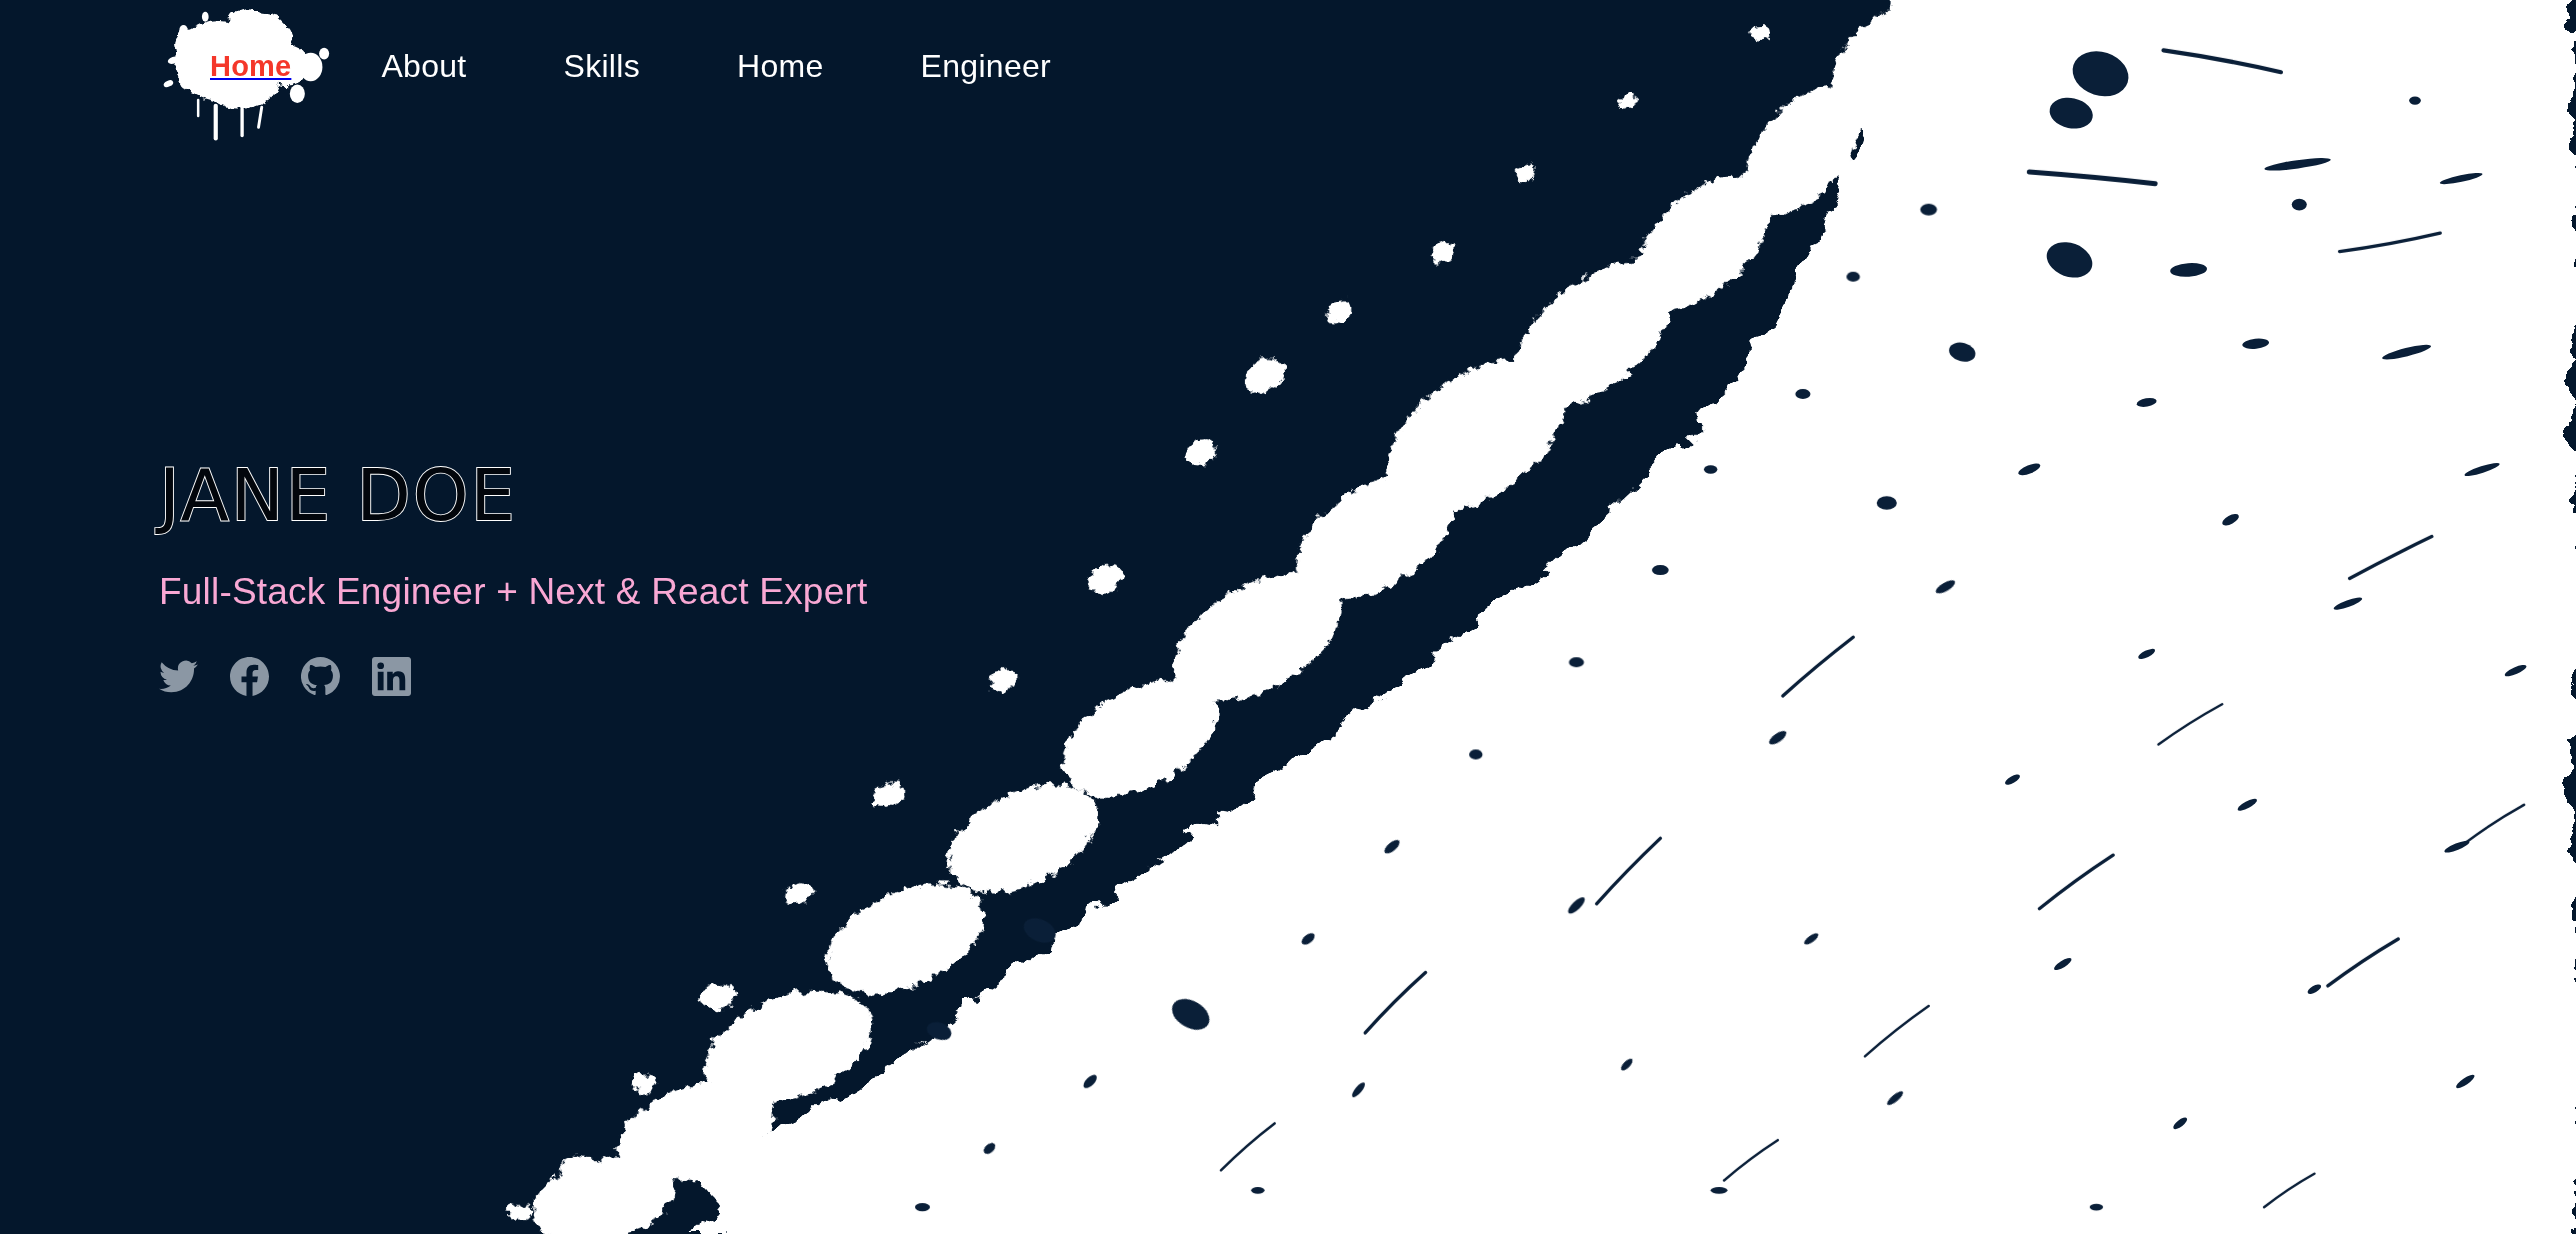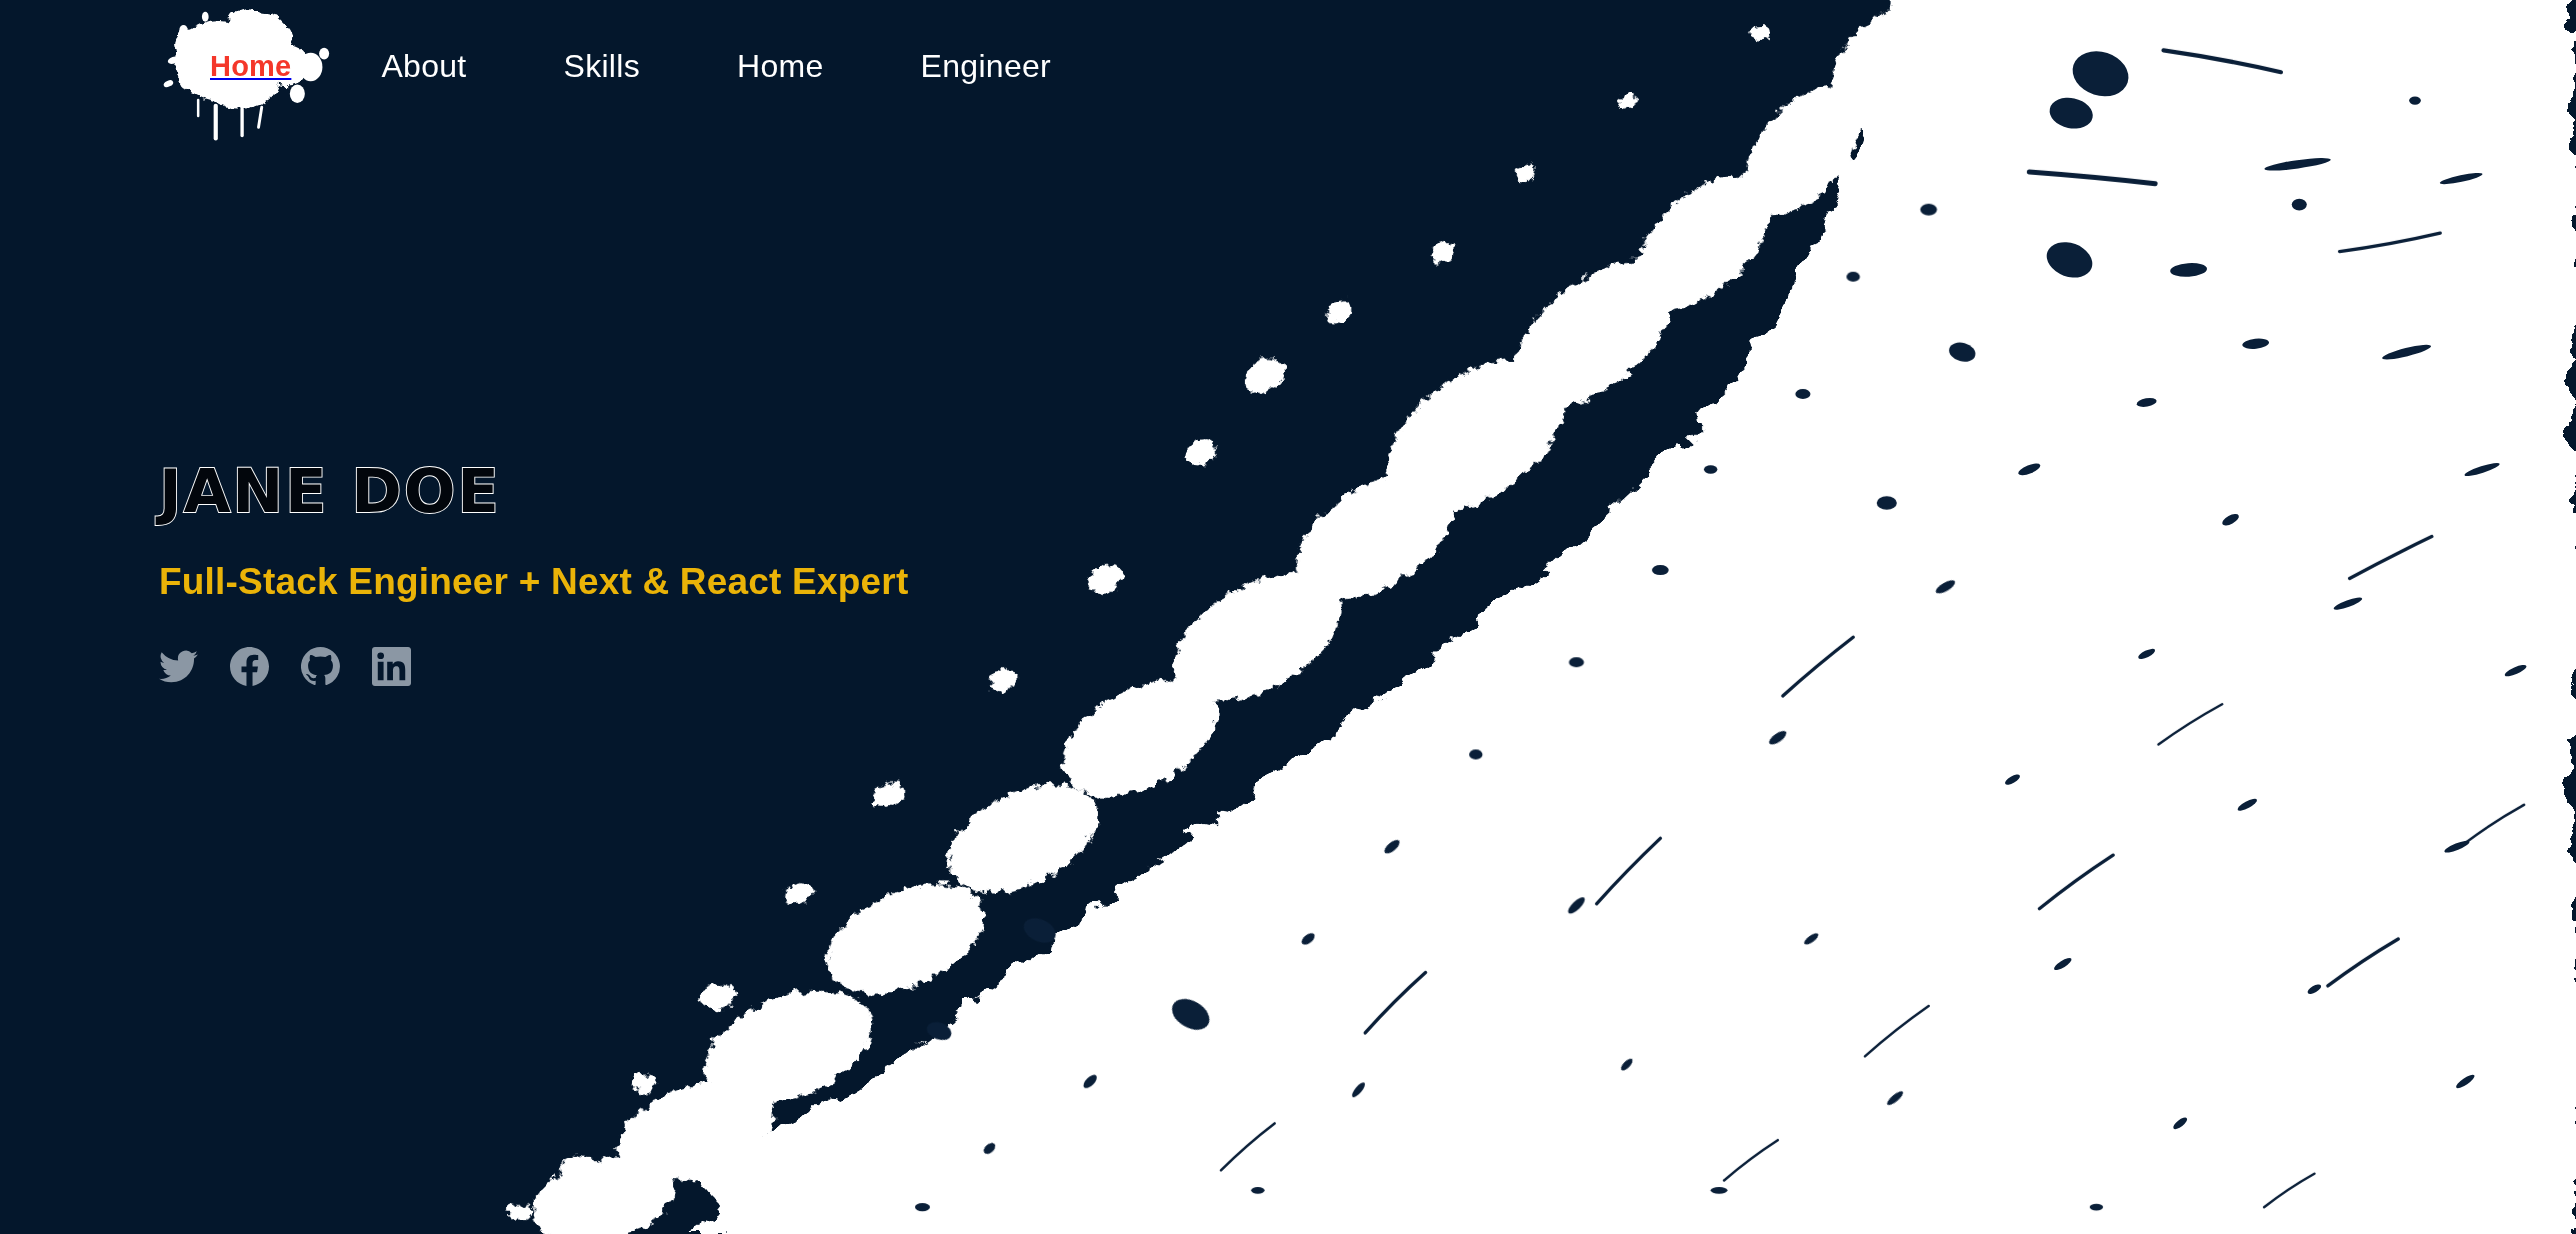--- a/index.html
+++ b/index.html
@@ -82,36 +82,36 @@
 
   
   #hero {
     position:absolute;
     left:159px;
     top:460px;
     z-index:25;
   }
 
   #hero-title {
-    font-size:61px;
-    font-weight:700;
+    font-size:71px;
+    font-weight:400;
     line-height:1.0;
     letter-spacing:1.7px;
     color:#02060c;
     -webkit-text-stroke:1.8px #ffffff;
     paint-order:stroke fill;
     white-space:nowrap;
     margin:0 0 40px 0;
     font-family:"DejaVu Sans", sans-serif;
   }
 
   #hero-subtitle {
     font-size:37px;
-    font-weight:700;
-    color:#eab308;
+    font-weight:400;
+    color:#f9a8d4;
     letter-spacing:0.2px;
     white-space:nowrap;
     margin:0 0 44px 0;
   }
 
   #social-links {
     display:flex;
     align-items:center;
     gap:32px;
   }

